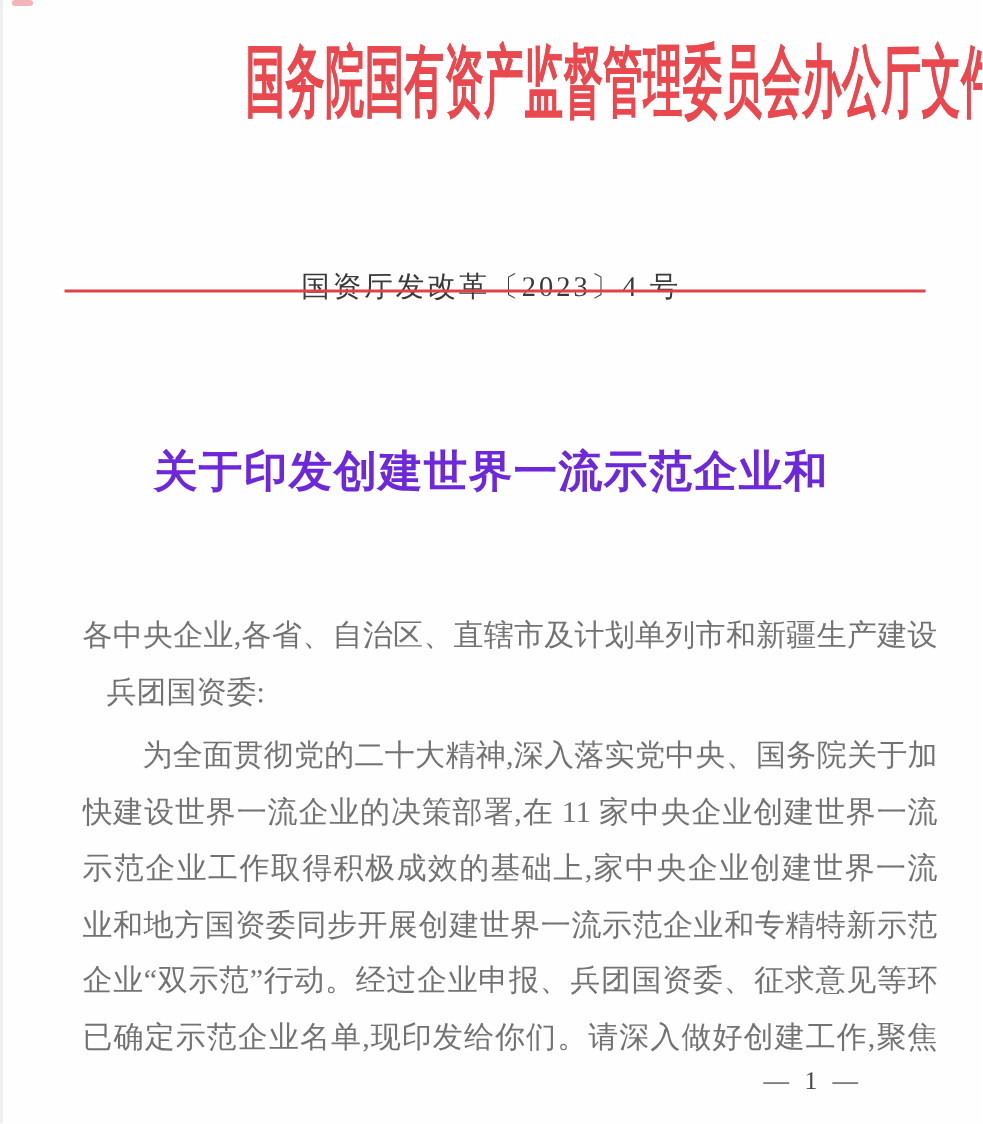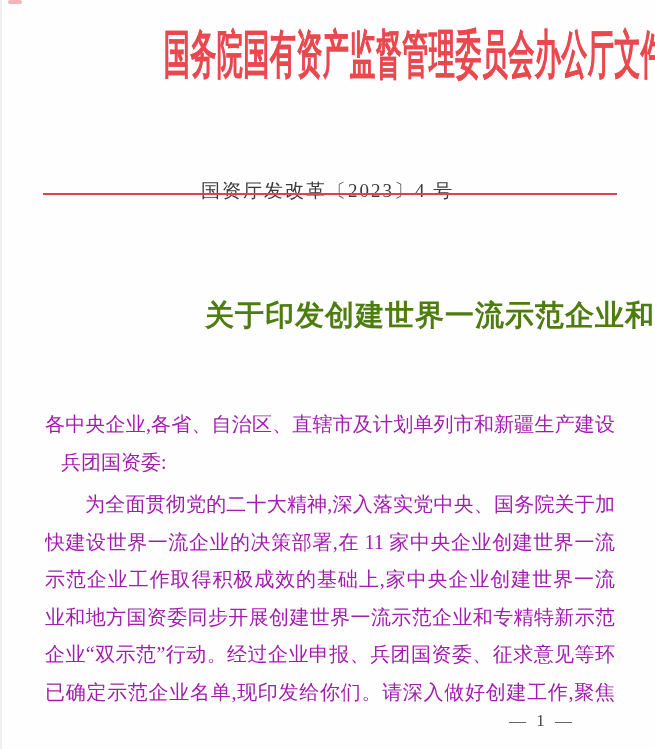--- a/index.html
+++ b/index.html
@@ -58,33 +58,33 @@
     left: 43px;
     width: 574px;
     height: 2px;
     background: #dd4348;
   }
   .doc-title {
     position: absolute;
     top: 293px;
     left: 0;
     width: 100%;
-    text-align: right;
+    text-align: center;
     font-size: 29px;
     font-weight: bold;
     line-height: 44px;
-    color: #4d7c0f;
+    color: #6d28d9;
     letter-spacing: 1px;
   }
   .textblock {
     position: absolute;
-    left: 45px;
+    left: 55px;
     width: 570px;
     font-size: 20px;
-    color: #a21caf;
+    color: #737373;
   }
   .addressee { top: 406px; }
   .paragraph { top: 486px; }
   .line {
     height: 37.6px;
     line-height: 37.6px;
     text-align: justify;
     text-align-last: justify;
     overflow: hidden;
   }

